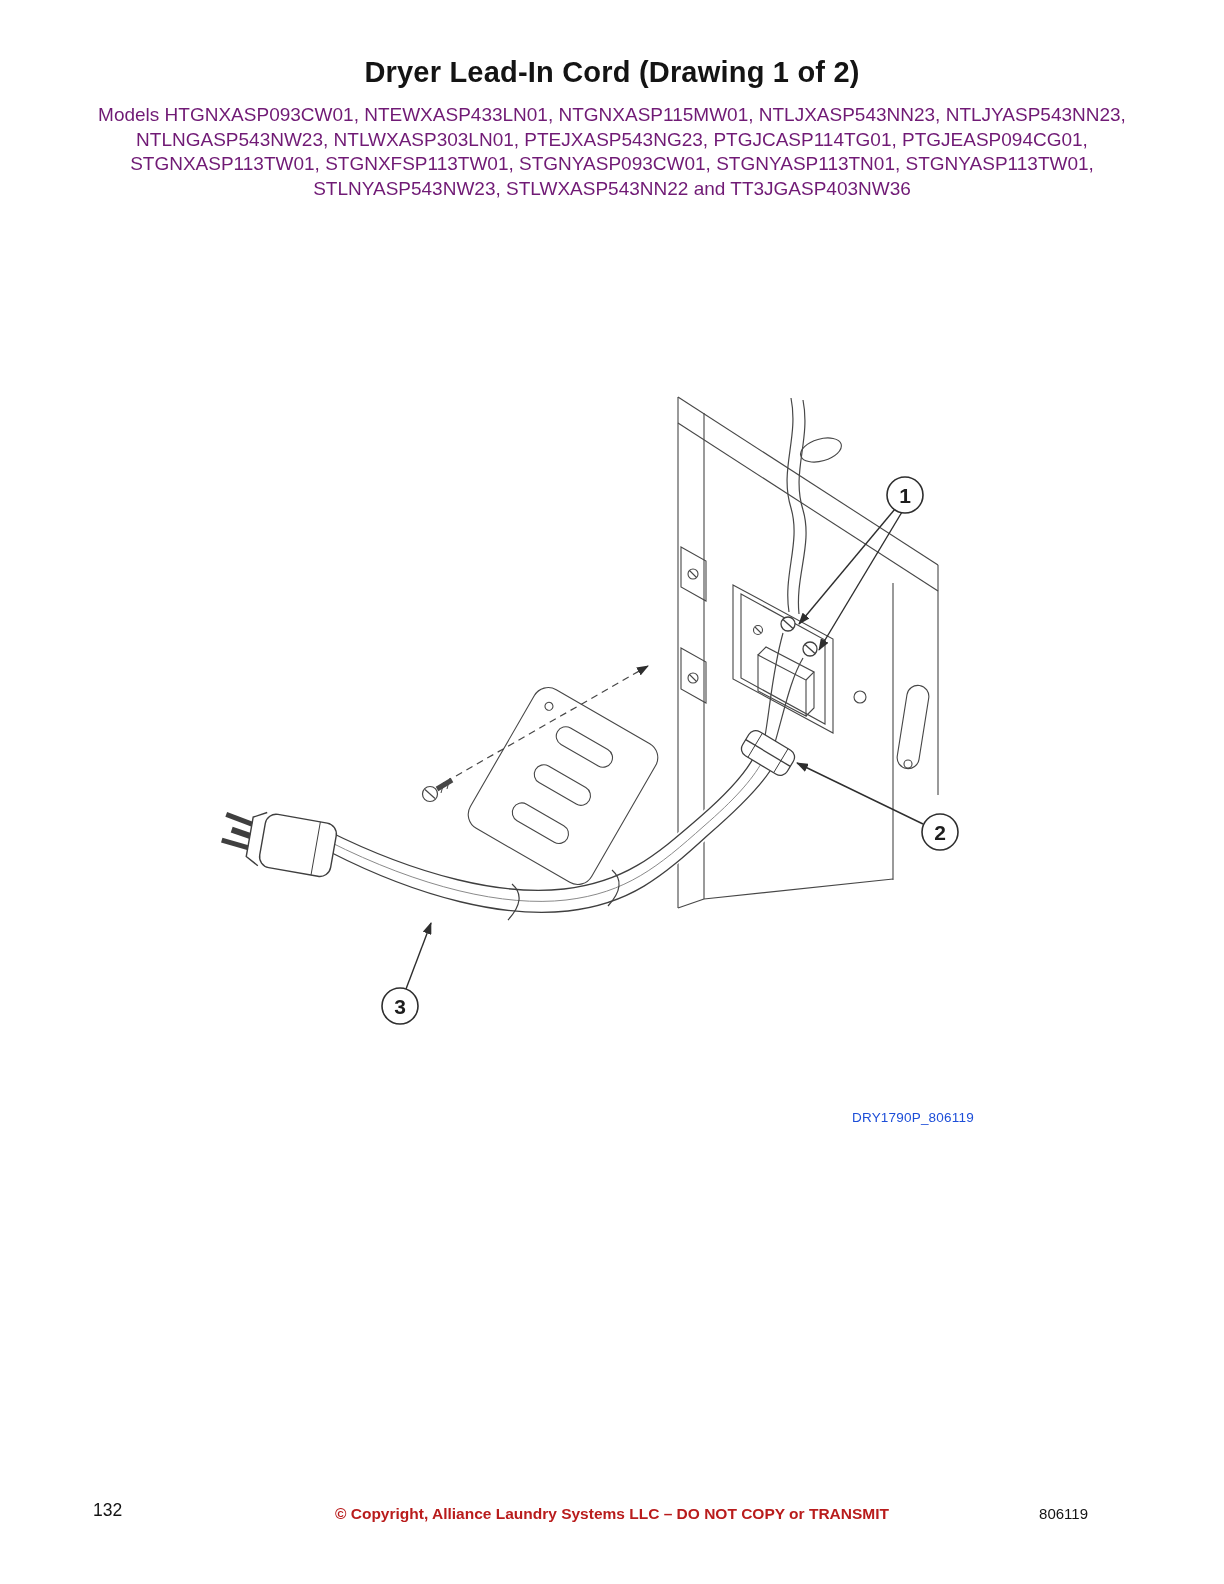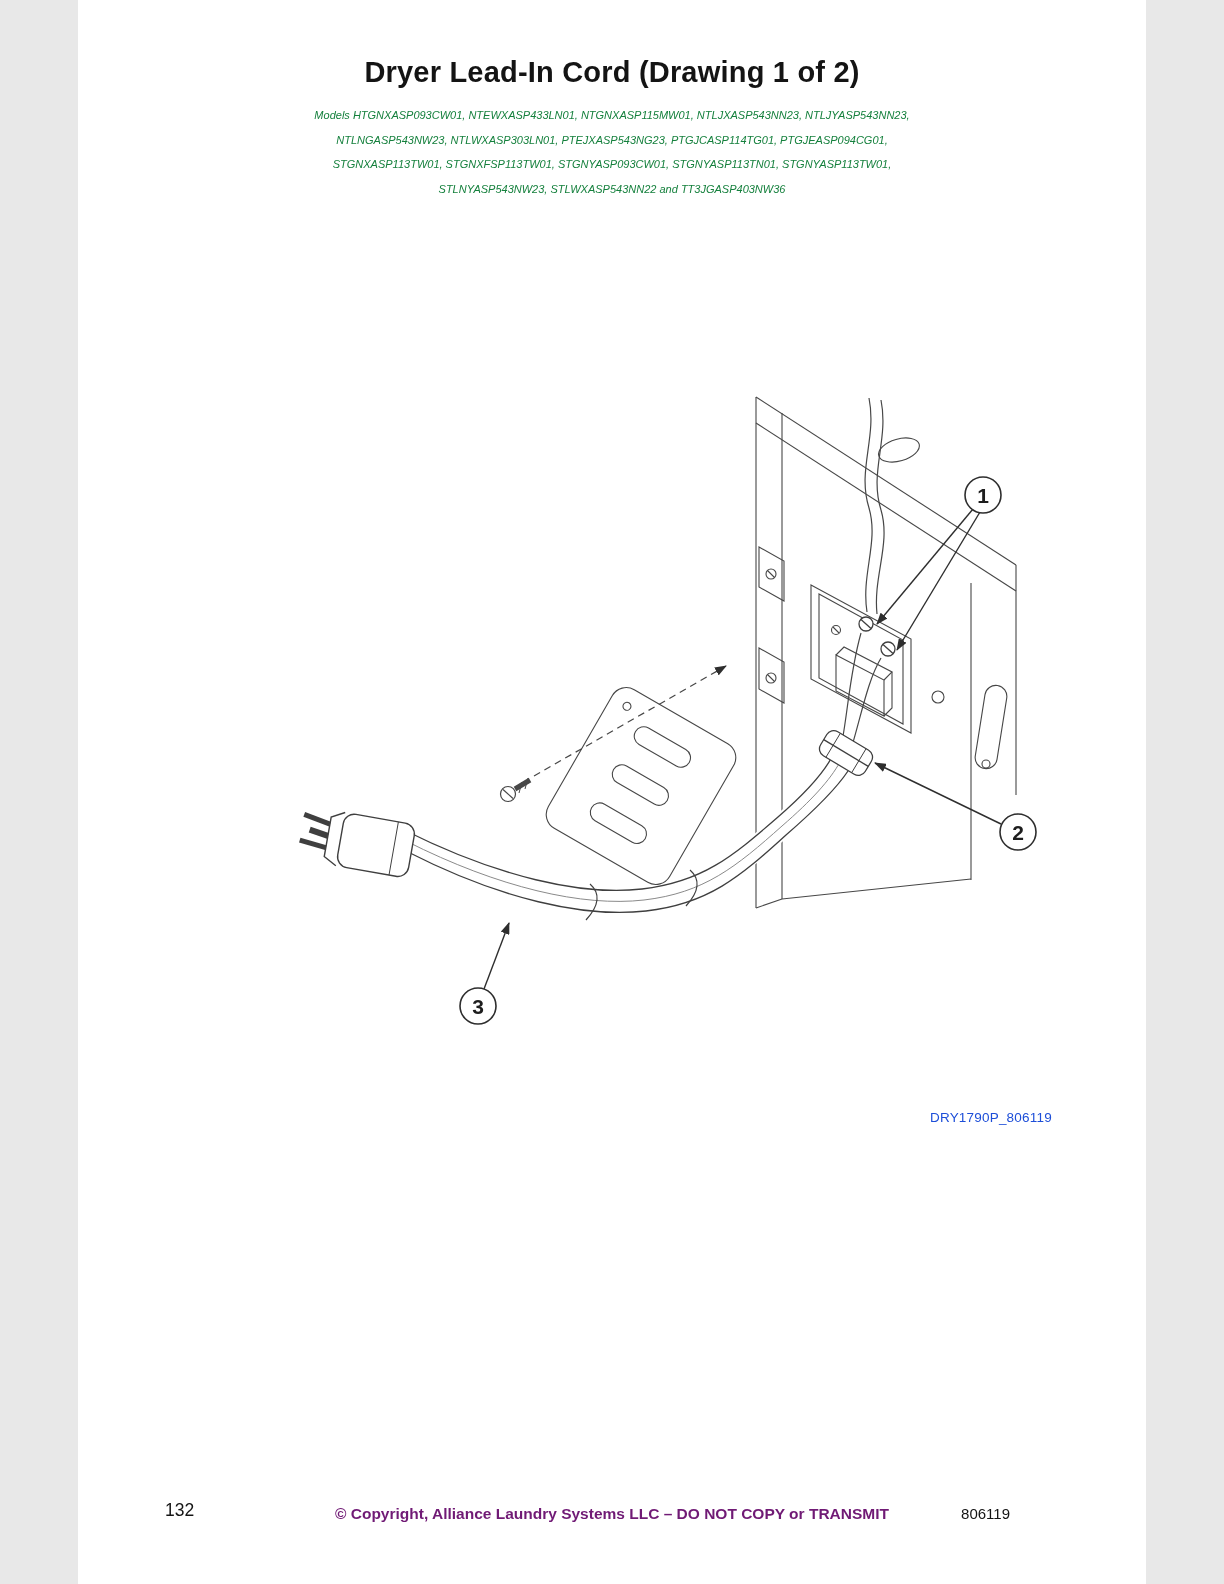--- a/index.html
+++ b/index.html
@@ -1,50 +1,50 @@
 <!DOCTYPE html>
 <html><head>
 <meta charset="utf-8">
 <style>
   html,body{margin:0;padding:0;background:#e8e8e8;}
   .page{
     position:relative;
-    width:1068px;height:1584px;
+    width:1224px;height:1584px;
     background:#ffffff;
     margin:0 auto;
     font-family:"Liberation Sans", sans-serif;
     color:#1c1c1c;
     overflow:hidden;
   }
   .header{
     position:absolute;top:56px;left:0;right:0;
     text-align:center;
   }
   .title{
     font-size:29px;font-weight:bold;margin:0 0 14px 0;
     letter-spacing:0.2px;color:#141414;
   }
   .models{
-    font-size:11px;line-height:24.5px;color:#15803d;font-style:italic;
+    font-size:19px;line-height:24.5px;color:#701a75;
   }
   .models div{white-space:nowrap;}
   .diagram-svg{
     position:absolute;left:0;top:0;width:1224px;height:1584px;
   }
   .drawing-ref{
     position:absolute;left:852px;top:1110px;
     font-size:13.5px;color:#1d4ed8;letter-spacing:0.2px;
   }
   .footer-pagenum{
-    position:absolute;left:87px;top:1500px;
+    position:absolute;left:93px;top:1500px;
     font-size:17.5px;color:#141414;
   }
   .footer-copyright{
     position:absolute;left:0;right:0;top:1505px;
-    text-align:center;font-size:15.5px;font-weight:bold;color:#701a75;
+    text-align:center;font-size:15.5px;font-weight:bold;color:#b91c1c;
   }
   .footer-docnum{
     position:absolute;right:136px;top:1505px;
     font-size:15px;color:#141414;
   }
   svg *{vector-effect:non-scaling-stroke;}
 </style>
 </head>
 <body>
 

